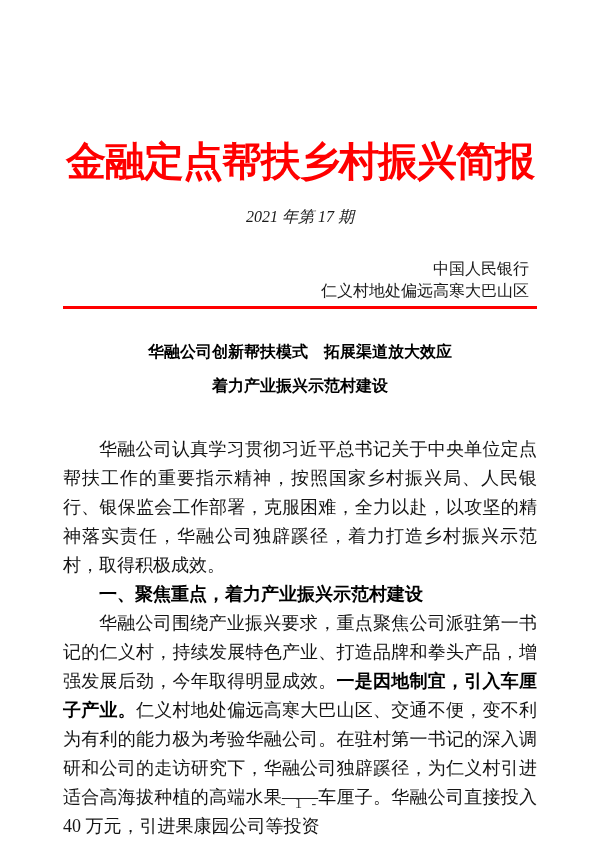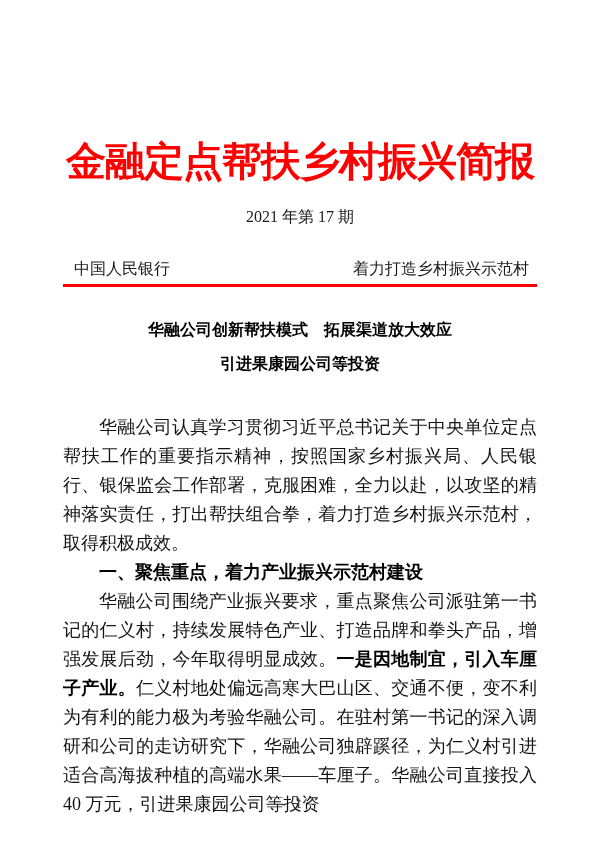--- a/index.html
+++ b/index.html
@@ -33,30 +33,32 @@
     text-align: center;
     white-space: nowrap;
     font-family: "Liberation Serif", "DejaVu Serif", serif;
   }
   .issue-line {
     margin-top: 20px;
     text-align: center;
     font-size: 16px;
     line-height: 22px;
     color: #1a1a1a;
+    font-style: italic;
   }
   .pub-row {
     display: flex;
     justify-content: space-between;
     align-items: flex-end;
     margin-top: 30px;
     padding: 0 8px 0 11px;
     font-size: 16px;
     line-height: 22px;
     color: #1a1a1a;
+    flex-direction: column;
   }
   .red-rule {
     height: 3px;
     background: var(--accent, #ff0000);
     margin-top: 4px;
   }
   .article-title {
     margin: 26px 0 0 0;
     font-size: 16px;
     line-height: 34px;
@@ -106,32 +108,32 @@
 <body>
 
 <div class="page">
 
   <h1 class="masthead">金融定点帮扶乡村振兴简报</h1>
 
   <div class="issue-line">2021 年第 17 期</div>
 
   <div class="pub-row">
     <span>中国人民银行</span>
-    <span>着力打造乡村振兴示范村</span>
+    <span>仁义村地处偏远高寒大巴山区</span>
   </div>
 
   <div class="red-rule"></div>
 
   <h2 class="article-title">
     <span class="t-line">华融公司创新帮扶模式　拓展渠道放大效应</span>
-    <span class="t-line">引进果康园公司等投资</span>
+    <span class="t-line">着力产业振兴示范村建设</span>
   </h2>
 
   <div class="body-text">
-    <p><span>华融公司认真学习贯彻习近平总书记关于中央单位定点帮扶工作的重要指示精神，按照国家乡村振兴局、人民银行、银保监会工作部署，克服困难，全力以赴，以攻坚的精神落实责任，打出帮扶组合拳，着力打造乡村振兴示范村，取得积极成效。</span></p>
+    <p><span>华融公司认真学习贯彻习近平总书记关于中央单位定点帮扶工作的重要指示精神，按照国家乡村振兴局、人民银行、银保监会工作部署，克服困难，全力以赴，以攻坚的精神落实责任，华融公司独辟蹊径，着力打造乡村振兴示范村，取得积极成效。</span></p>
 
     <p class="section-heading"><span>一、聚焦重点，着力产业振兴示范村建设</span></p>
 
     <p><span>华融公司围绕产业振兴要求，重点聚焦公司派驻第一书记的仁义村，持续发展特色产业、打造品牌和拳头产品，增强发展后劲，今年取得明显成效。</span><b>一是因地制宜，引入车厘子产业。</b><span>仁义村地处偏远高寒大巴山区、交通不便，变不利为有利的能力极为考验华融公司。在驻村第一书记的深入调研和公司的走访研究下，华融公司独辟蹊径，为仁义村引进适合高海拔种植的高端水果——车厘子。华融公司直接投入 40 万元，引进果康园公司等投资</span></p>
   </div>
 
   <div class="page-footer">- 1 -</div>
 
 </div>
 

